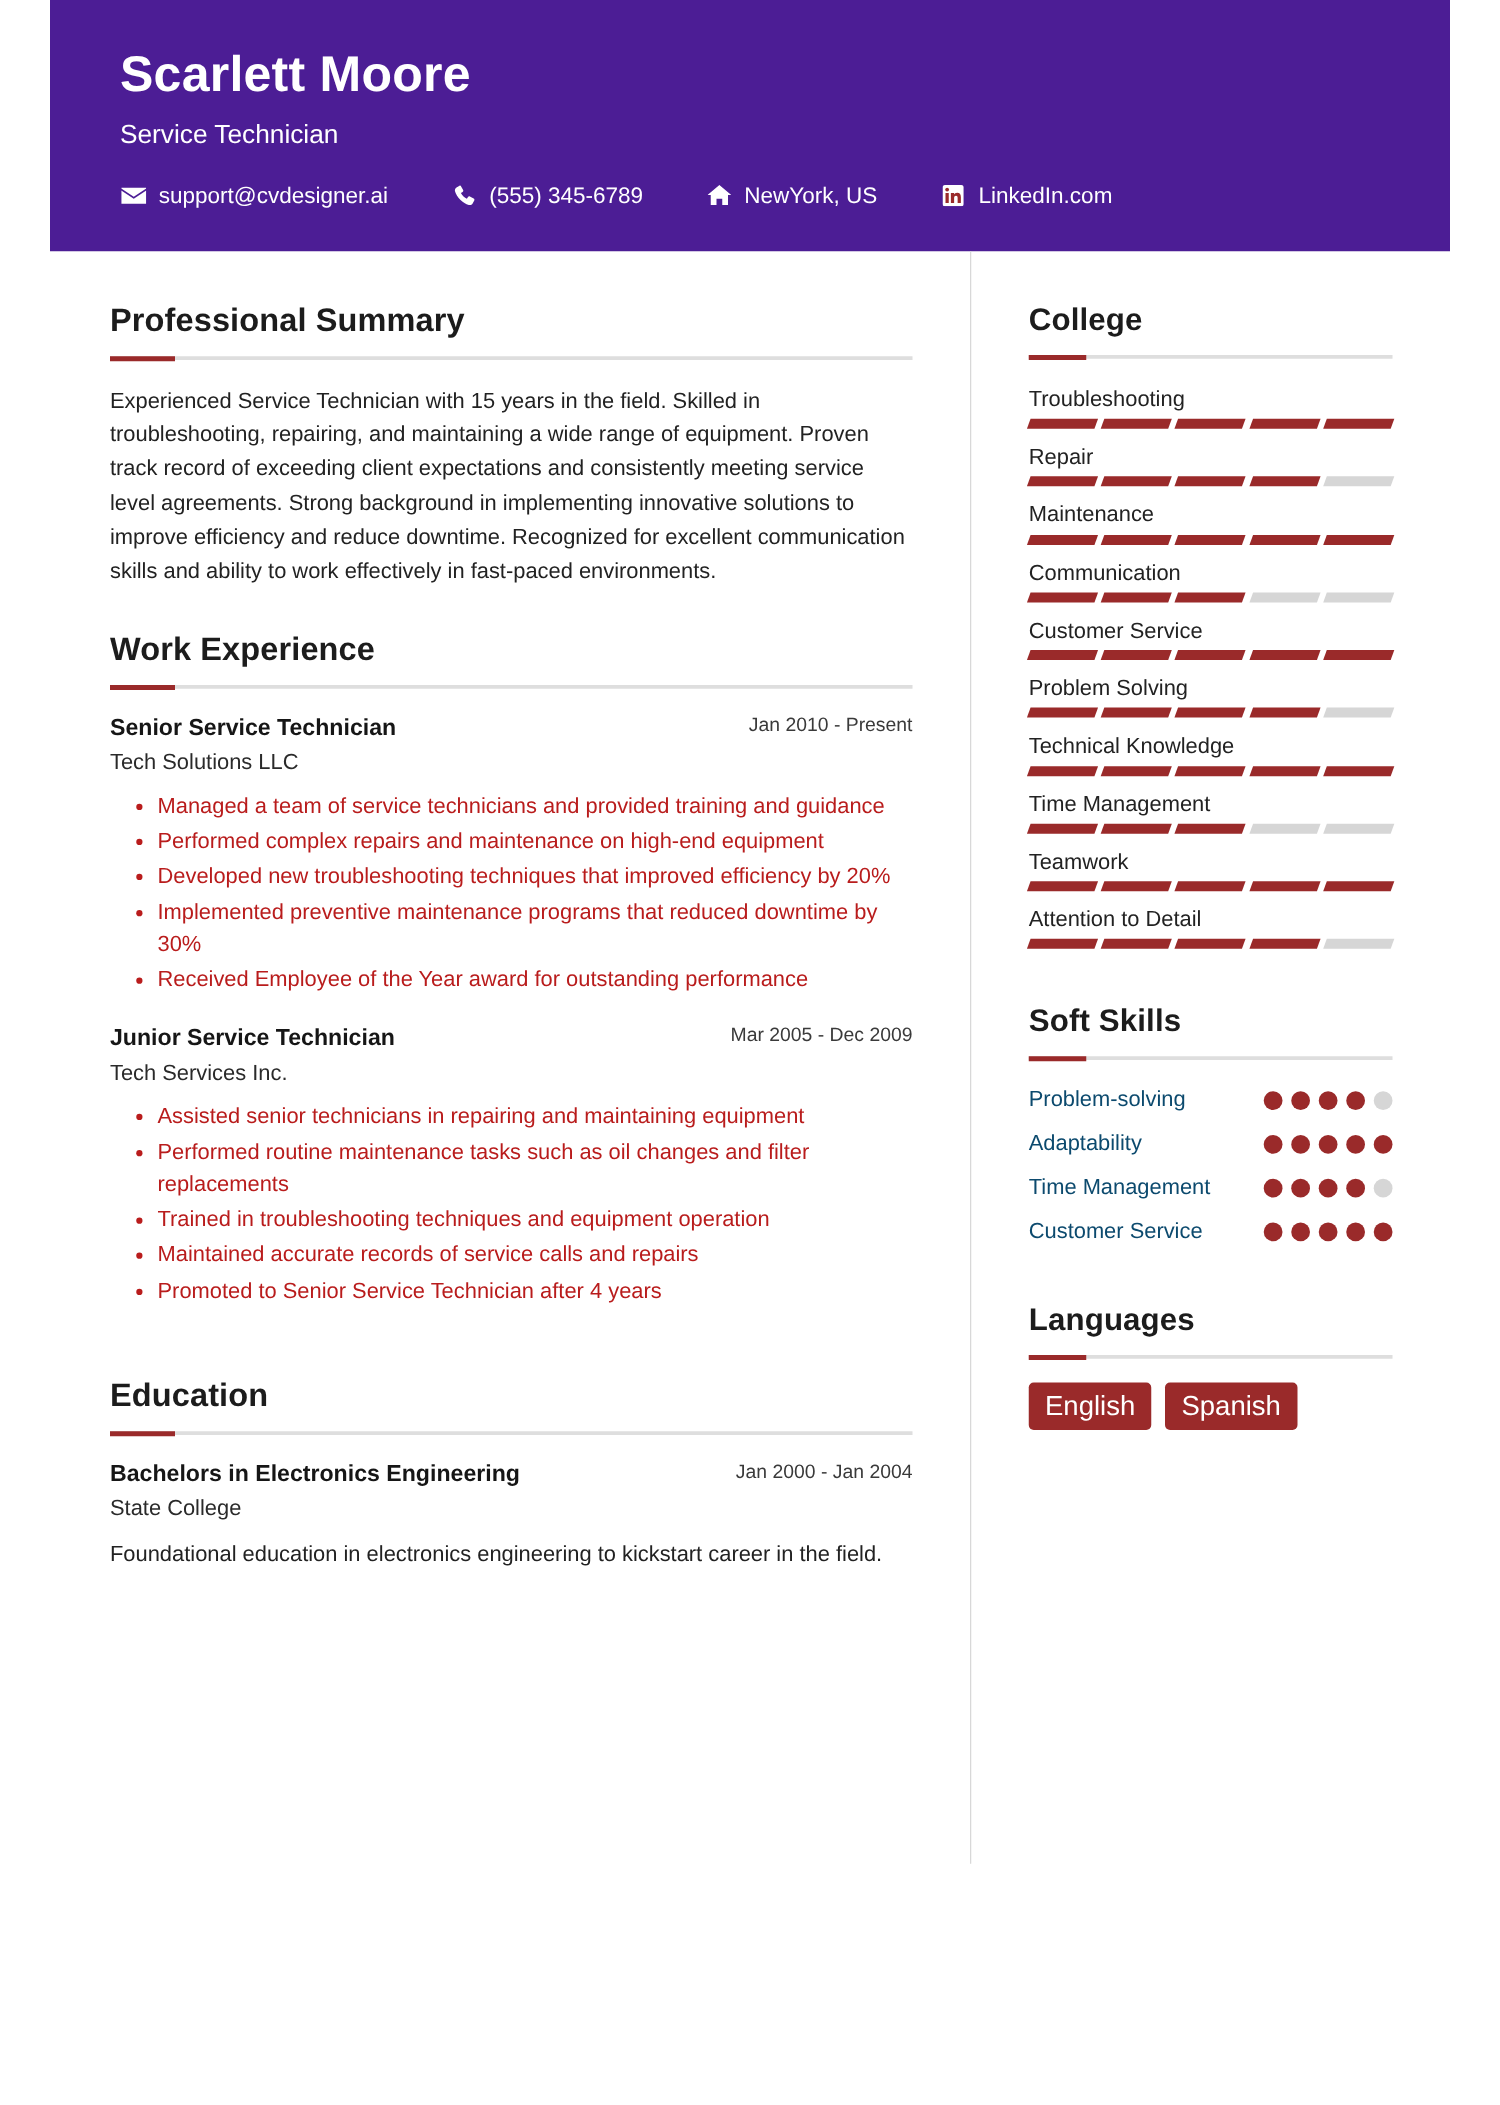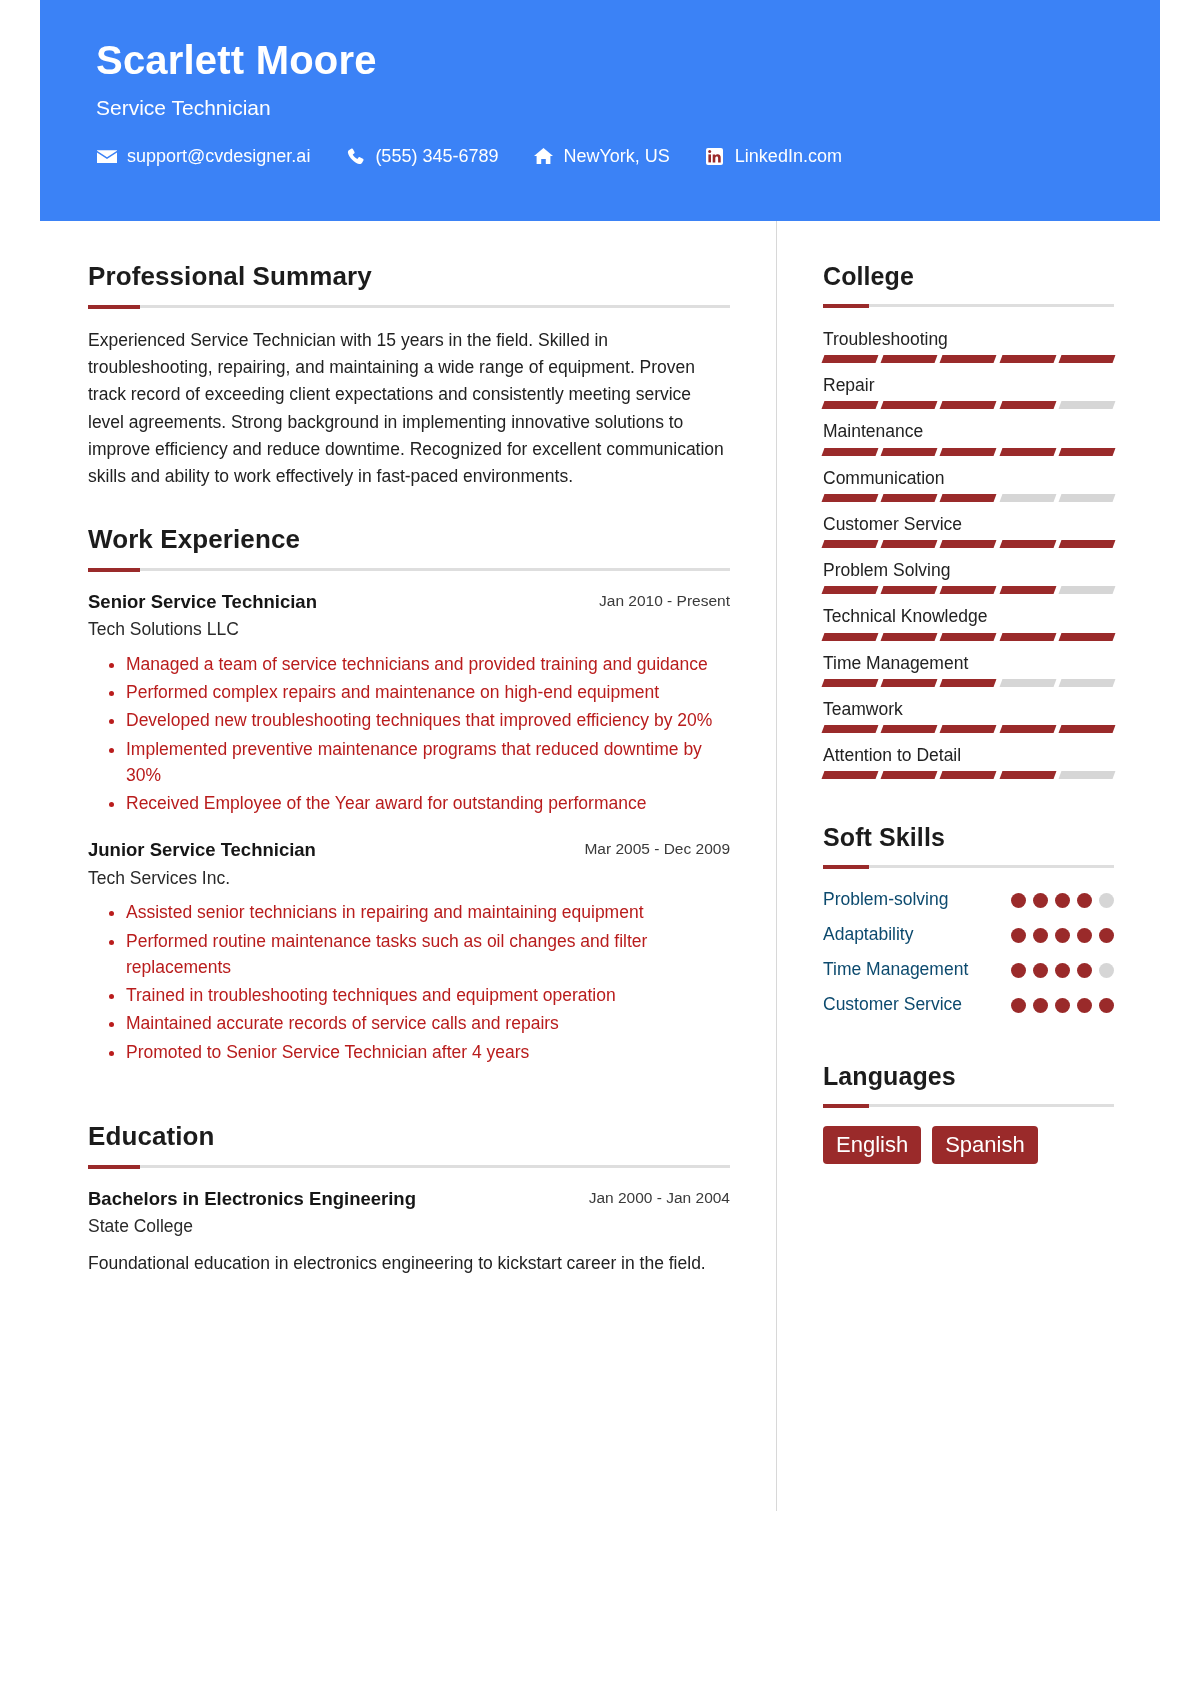--- a/index.html
+++ b/index.html
@@ -12,42 +12,42 @@
     width: 1120px;
     min-height: 1684px;
     margin: 0 auto;
     background: #ffffff;
     position: relative;
     padding-bottom: 200px;
   }
 
   
   .header {
-    background: #3b82f6;
+    background: #4c1d95;
     color: #ffffff;
-    padding: 38px 56px 54px 56px;
+    padding: 38px 56px 34px 56px;
   }
   .name {
     font-size: 40px;
     font-weight: bold;
     letter-spacing: 0.2px;
     line-height: 1.12;
   }
   .job-title {
     font-size: 21px;
     font-weight: normal;
     margin-top: 12px;
     line-height: 1.2;
   }
   .contact-row {
     margin-top: 26px;
     display: flex;
     align-items: flex-end;
     flex-wrap: wrap;
-    gap: 0px;
+    gap: 16px;
   }
   .contact-item {
     display: flex;
     align-items: center;
     font-size: 18px;
     margin-right: 34px;
     white-space: nowrap;
   }
   .contact-item .cicon {
     display: inline-flex;

